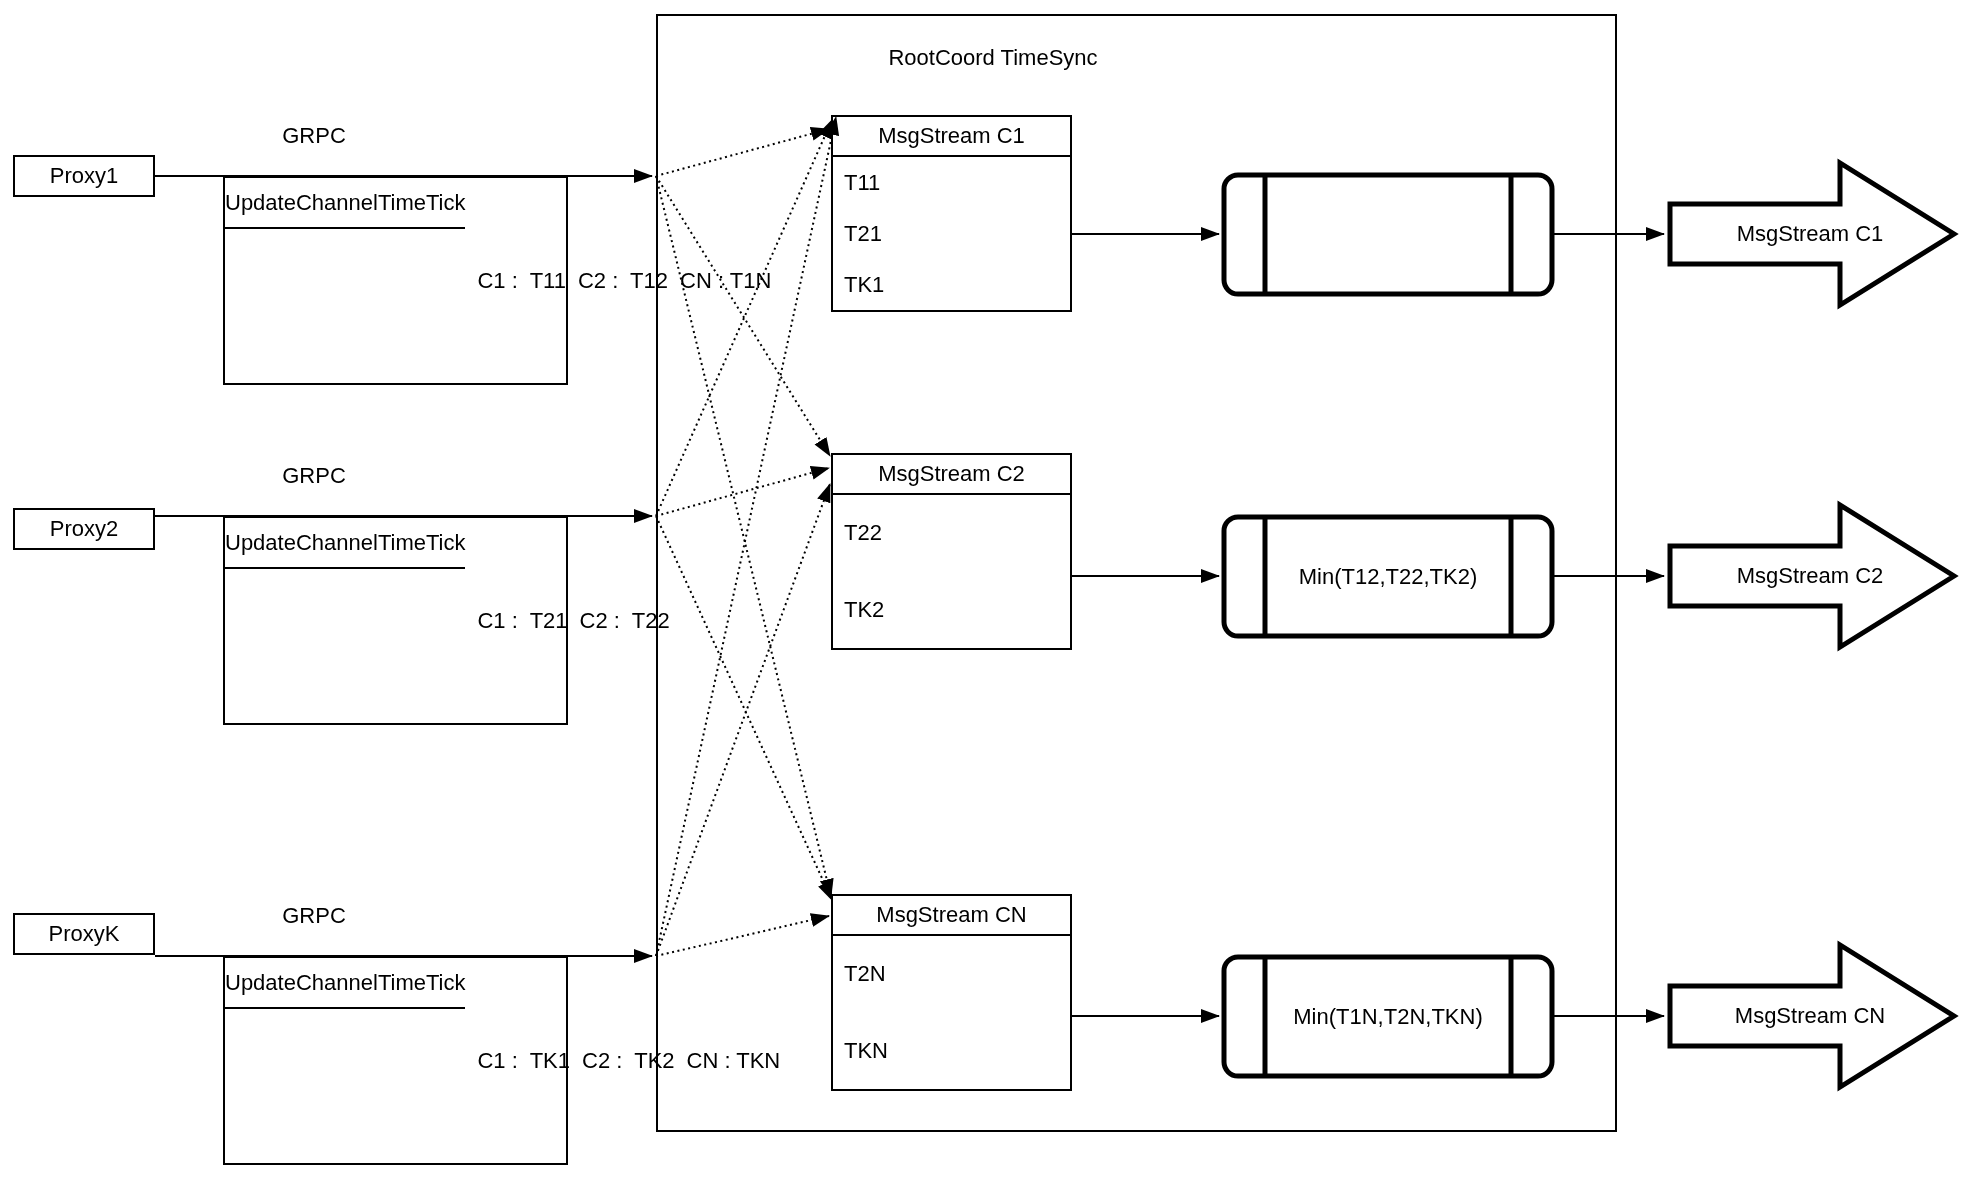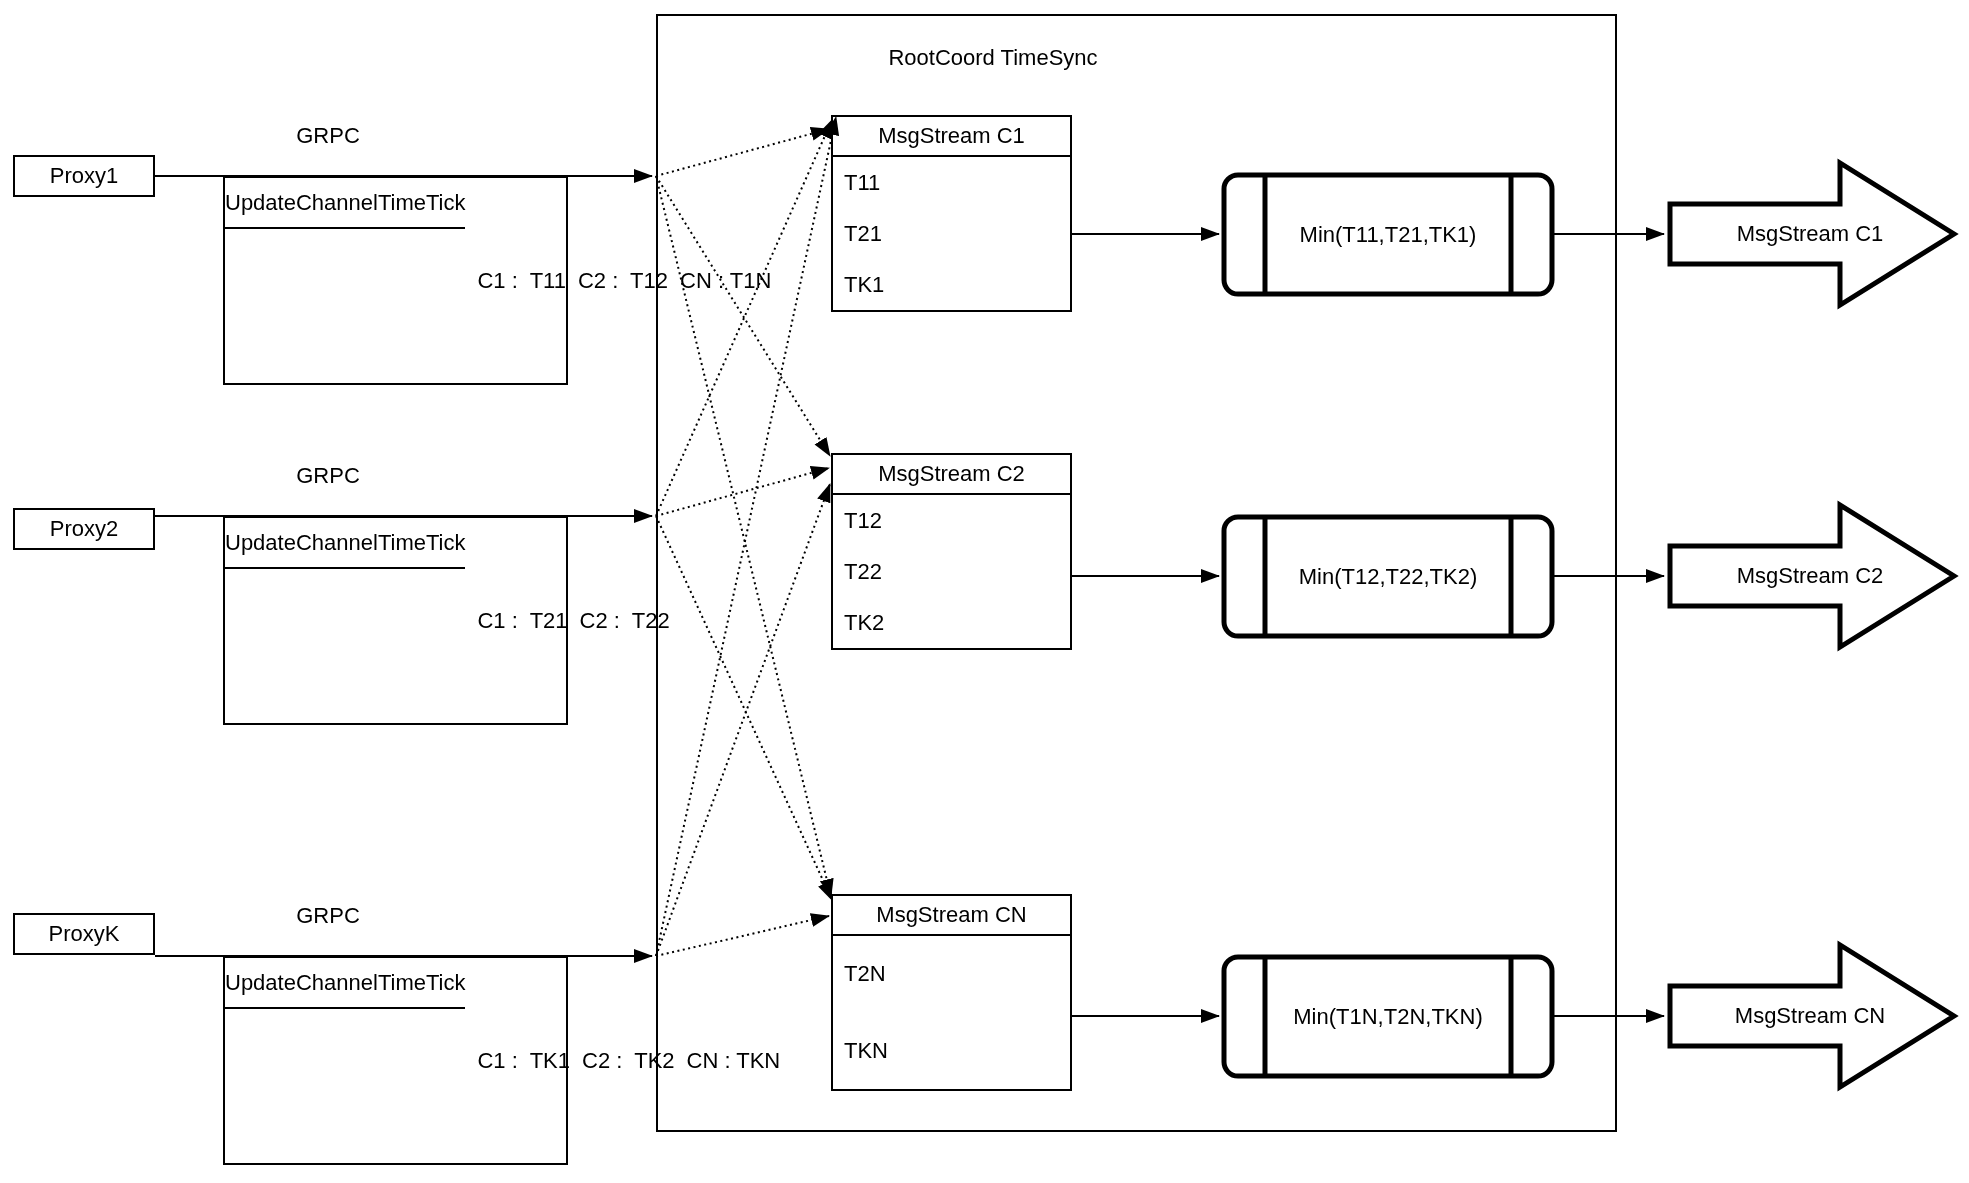--- a/index.html
+++ b/index.html
@@ -18,21 +18,21 @@
   .over{z-index:3;}
 
   
   .proxy-box{
     width:142px;height:42px;left:13px;
     border:2px solid #000;background:#fff;
     display:flex;align-items:center;justify-content:center;
     font-size:22px;box-sizing:border-box;z-index:2;
   }
   .grpc-label{
-    left:228px;width:200px;height:28px;line-height:28px;
+    left:214px;width:200px;height:28px;line-height:28px;
     text-align:center;font-size:22px;z-index:2;
   }
   .tick-table{
     left:223px;width:345px;height:209px;
     border:2px solid #000;background:#fff;box-sizing:border-box;
     display:flex;flex-direction:row;font-size:22px;z-index:2;
   }
   .tick-header{
     height:49px;border-bottom:2px solid #000;
     display:flex;align-items:center;justify-content:center;
@@ -111,35 +111,33 @@
     <div class="tick-row">C1 :  T11</div>
     <div class="tick-row">C2 :  T12</div>
     <div class="tick-row">CN : T1N</div>
   </div>
   <div class="abs stream-table" style="top:115px;">
     <div class="stream-header">MsgStream C1</div>
     <div class="stream-row">T11</div>
     <div class="stream-row">T21</div>
     <div class="stream-row">TK1</div>
   </div>
-  <div class="abs min-label" style="top:175px;">Min(T11,T21,TK1)</div>
   <div class="abs out-label" style="top:220px;">MsgStream C1</div>
 
   <div class="abs proxy-box" style="top:508px;text-align:center;">
     <span>Proxy2</span>
   </div>
   <div class="abs grpc-label" style="top:462px;">GRPC</div>
   <div class="abs tick-table" style="top:516px;">
     <div class="tick-header">UpdateChannelTimeTick</div>
     <div class="tick-row">C1 :  T21</div>
     <div class="tick-row">C2 :  T22</div>
   </div>
   <div class="abs stream-table" style="top:453px;">
     <div class="stream-header">MsgStream C2</div>
-    <div class="stream-row">T12</div>
     <div class="stream-row">T22</div>
     <div class="stream-row">TK2</div>
   </div>
   <div class="abs min-label" style="top:517px;">Min(T12,T22,TK2)</div>
   <div class="abs out-label" style="top:562px;">MsgStream C2</div>
 
   <div class="abs proxy-box" style="top:905px;margin-top:8px;">
     <span>ProxyK</span>
   </div>
   <div class="abs grpc-label" style="top:902px;">GRPC</div>

